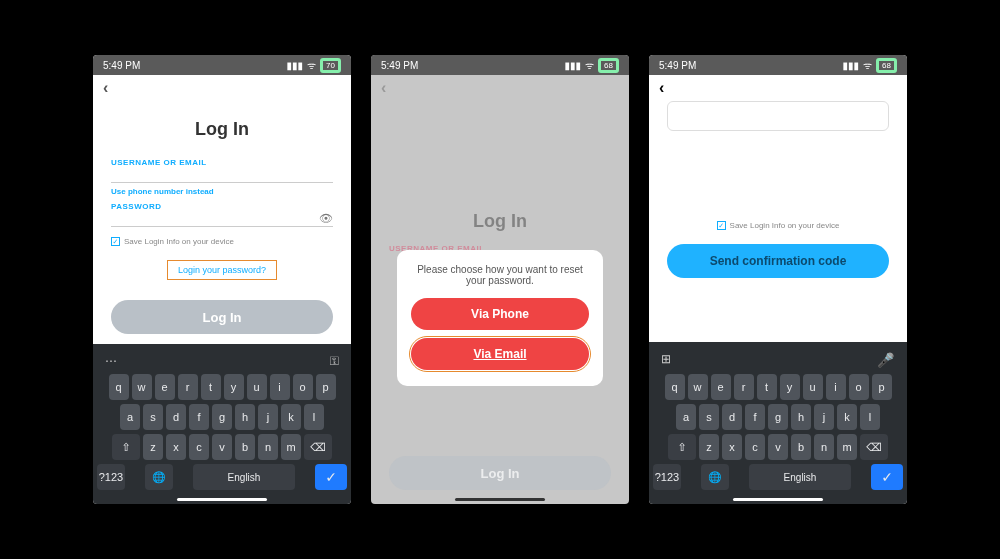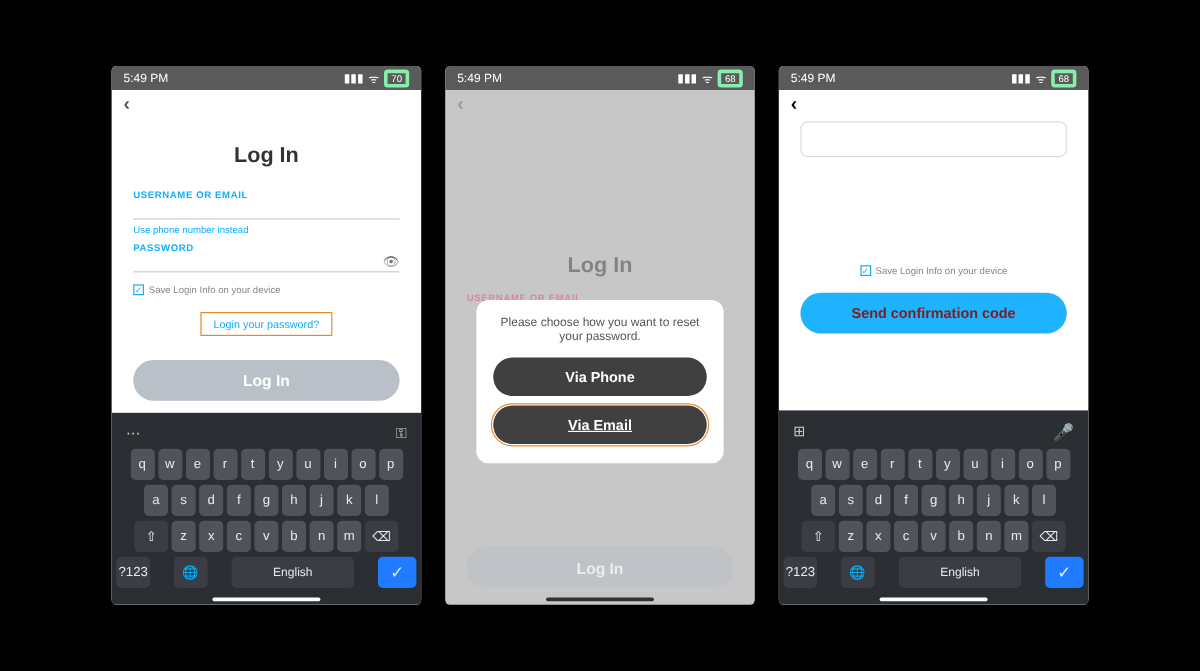--- a/index.html
+++ b/index.html
@@ -10,21 +10,21 @@
   .status-icons span { display: inline-block; }
   .battery { border: 3px solid #86efac; border-radius: 3px; padding: 0 3px; font-size: 8px; }
   .backrow { height: 26px; display: flex; align-items: center; padding-left: 10px; }
   .back-arrow { font-size: 16px; color: #555; font-weight: bold; }
   .content { flex: 1 1 auto; padding: 0 18px; display: flex; flex-direction: column; }
 
   
   .title { text-align: center; font-weight: 700; font-size: 18px; color: #333; margin-top: 18px; margin-bottom: 12px; }
   .fieldlabel { color: #0fadff; font-size: 8px; font-weight: 600; letter-spacing: .5px; margin-top: 6px; }
   .underline { border-bottom: 1px solid #ccc; height: 16px; margin-bottom: 4px; }
-  .smalllink { color: #0fadff; font-size: 8px; font-weight: 400; margin-top: 0; }
+  .smalllink { color: #0fadff; font-size: 8px; font-weight: 700; margin-top: 0; }
   .pw-row { display:flex; align-items:center; justify-content:space-between; }
   .eye { font-size: 11px; color: #777; }
   .checkboxline { display:flex; align-items:center; gap:4px; font-size:8px; color:#888; margin-top:6px; }
   .chk { width:9px; height:9px; border:1px solid #0fadff; display:inline-flex; align-items:center; justify-content:center; font-size:7px; color:#0fadff; }
   .forgot-box { margin:14px auto 0; border:1.5px solid #e68a2e; padding:4px 10px; font-size:9px; color:#0fadff; text-align:center; }
   .login-btn { margin-top:auto; margin-bottom:10px; background:#b9c0c7; color:#fff; font-size:13px; font-weight:600; border:none; border-radius:22px; height:34px; }
 
   
   .kbd { background:#2b2f33; padding:6px 4px 10px; width:100%; }
   .kbd-top { display:flex; justify-content:space-between; padding:4px 8px 6px; color:#ccc; font-size:12px; }
@@ -36,30 +36,30 @@
   .key.dark { background:#3a3e44; }
   .bot-row { display:flex; gap:20px; }
   .gesture-bar { position:absolute; bottom:3px; left:50%; transform:translateX(-50%); width:90px; height:3px; background:#fff; border-radius:2px; }
 
   
   .phone.two { background:#c7c7c7; }
   .faded-content { opacity:.45; padding:0 18px; }
   .faded-content .title { margin-top: 110px; }
   .dialog { position:absolute; top:195px; left:26px; right:26px; background:#fff; border-radius:10px; padding:14px 14px 8px; text-align:center; }
   .dialog-msg { font-size:10px; color:#555; margin-bottom:12px; }
-  .pill { background:#404040; color:#fff; font-weight:600; font-size:12px; border:none; border-radius:20px; height:32px; width:100%; margin-bottom:8px; }
+  .pill { background:#ef4444; color:#fff; font-weight:600; font-size:12px; border:none; border-radius:20px; height:32px; width:100%; margin-bottom:8px; }
   .pill.highlight { outline:1.5px solid #e68a2e; outline-offset:1px;text-decoration:underline; }
   .cancel { font-size:11px; font-weight:600; color:#333; padding:4px 0; }
   .ghost-login { position:absolute; bottom:14px; left:18px; right:18px; background:rgba(185,192,199,.6); color:rgba(255,255,255,.7); font-size:13px; font-weight:600; border:none; border-radius:22px; height:34px; }
 
   
   .confirm-title { text-align:center; font-weight:700; font-size:14px; color:#222; margin-top:80px; margin-bottom:40px; }
   .email-input { border:1px solid #ddd; border-radius:6px; height:30px; width:100%; padding:0 8px; font-size:10px; color:#aaa; }
   .save-line3 { display:flex; align-items:center; justify-content:center; gap:4px; font-size:8px; color:#888; margin-top:90px; }
-  .send-btn { background:#1fb2ff; color:#7f1d1d; font-size:12px; font-weight:600; border:none; border-radius:22px; height:34px; margin-top:14px; margin-bottom:10px; }
+  .send-btn { background:#1fb2ff; color:#0c4a6e; font-size:12px; font-weight:600; border:none; border-radius:22px; height:34px; margin-top:14px; margin-bottom:10px; }
 
   .mic { font-size:14px; }
   .grid-icon { font-size:12px; }
 </style>
 </head>
 <body>
 
 <div class="phone">
   <div class="statusbar">
     <span>5:49 PM</span>

